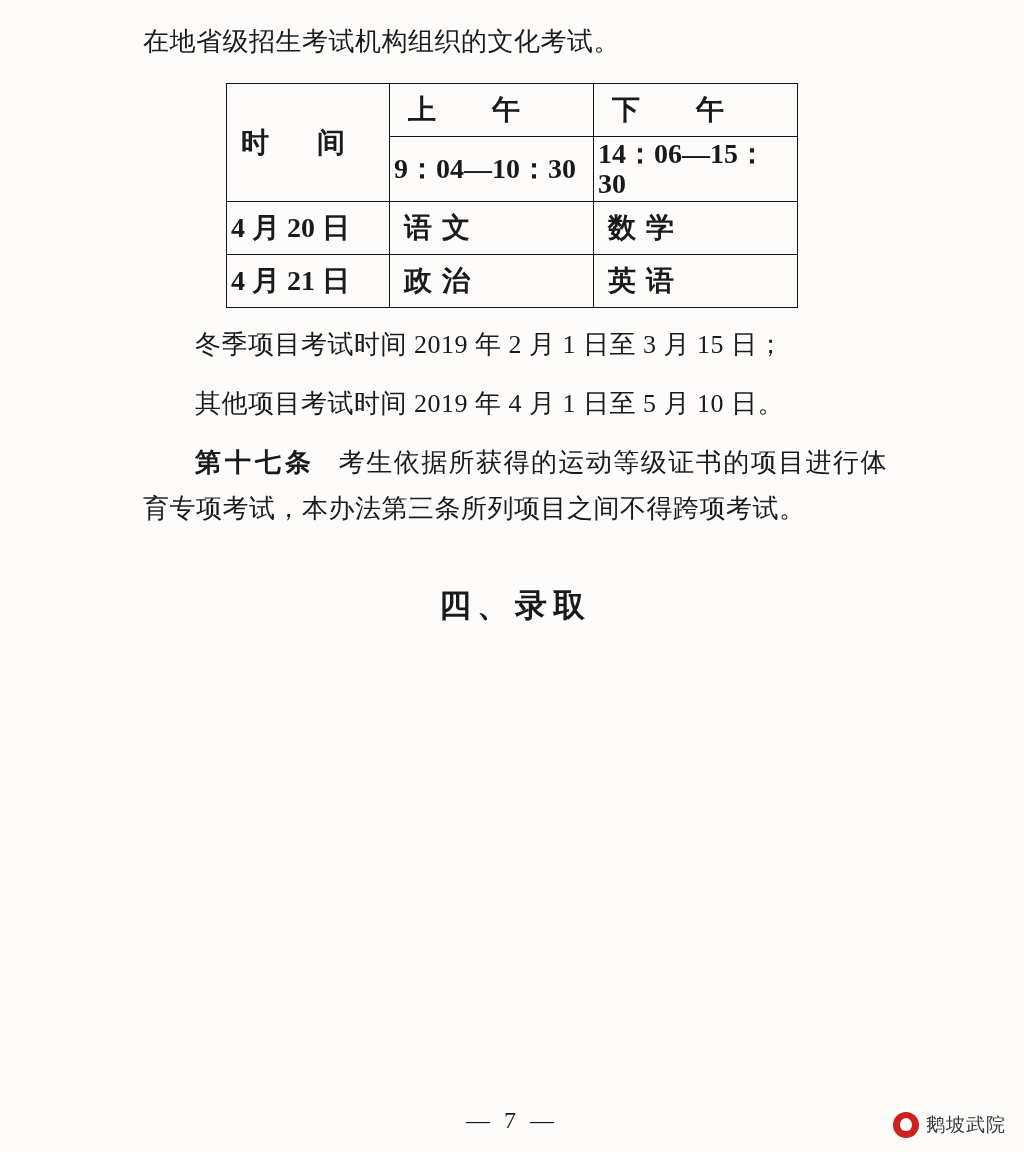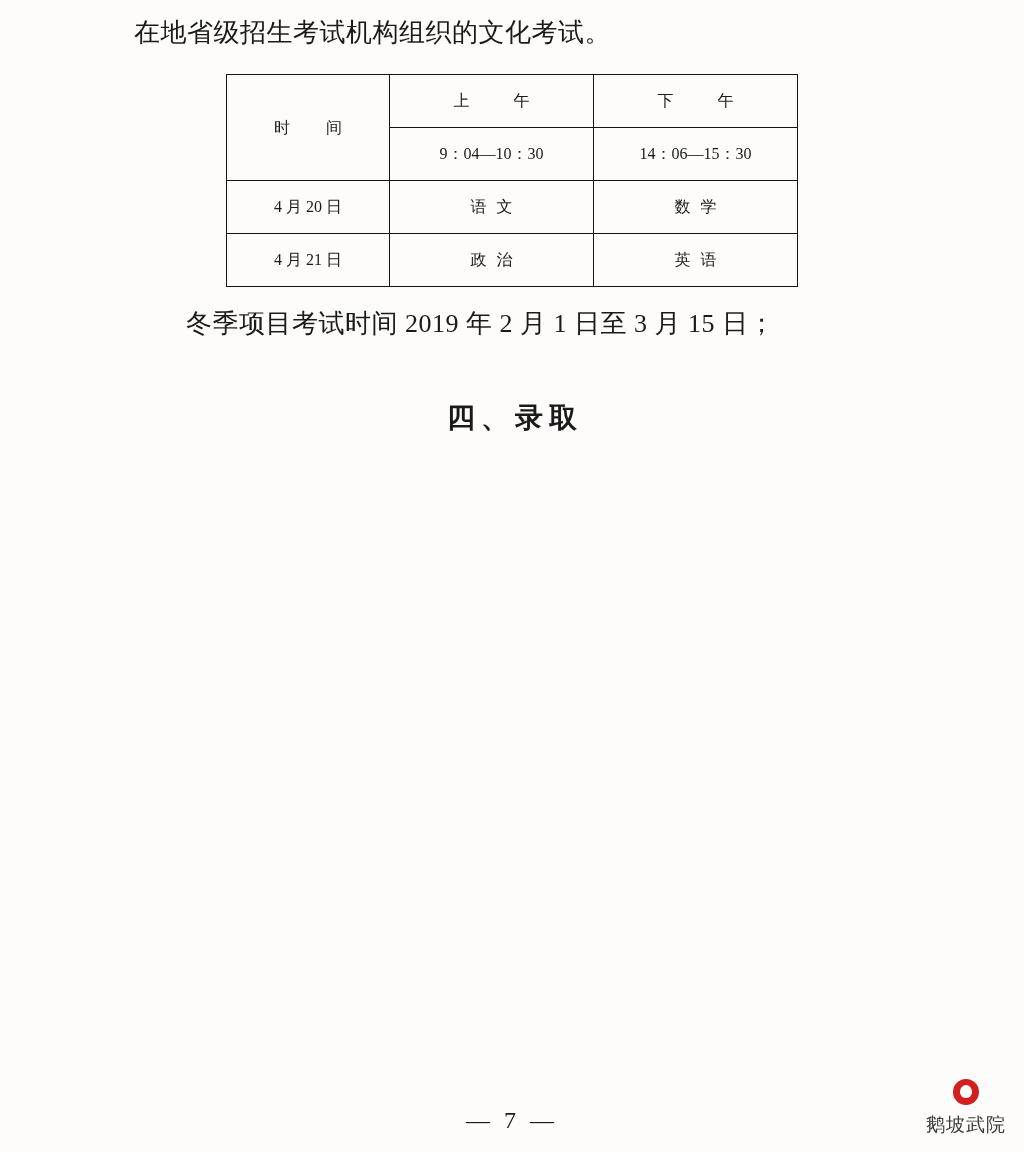--- a/index.html
+++ b/index.html
@@ -22,21 +22,21 @@
     padding: 0;
     box-sizing: border-box;
   }
   .content {
     position: absolute;
     left: 130px;
     top: 6px;
     width: 770px;
   }
   p {
-    margin: 4px;
+    margin: 13px;
     font-size: 26px;
     line-height: 46px;
     letter-spacing: 0.5px;
     text-align: justify;
     text-justify: inter-ideograph;
   }
   .indent {
     text-indent: 52px;
   }
   .art-label {
@@ -49,26 +49,26 @@
     margin: 18px 0 14px 96px;
     width: 572px;
   }
   table.exam {
     border-collapse: collapse;
     width: 572px;
     table-layout: fixed;
   }
   table.exam td {
     border: 1.5px solid #141414;
-    text-align: center;
     vertical-align: middle;
-    font-size: 16px;
+    font-size: 28px;
     line-height: 30px;
     height: 48px;
     padding: 2px 4px;
+    font-weight: bold;
   }
   td.time-head {
     width: 154px;
     letter-spacing: 10px;
     text-indent: 10px;
   }
   td.sess {
     letter-spacing: 14px;
     text-indent: 14px;
     height: 50px;
@@ -80,21 +80,21 @@
   td.date {
     font-size: 24px;
   }
   td.subject {
     letter-spacing: 10px;
     text-indent: 10px;
   }
 
   .section-title {
     text-align: center;
-    font-size: 28px;
+    font-size: 32px;
     font-weight: bold;
     letter-spacing: 6px;
     margin: 52px 0 26px 0;
   }
 
   .footer-page {
     position: absolute;
     left: 0;
     right: 0;
     bottom: 18px;
@@ -103,21 +103,20 @@
     letter-spacing: 4px;
     color: #1a1a1a;
   }
   .watermark {
     position: absolute;
     right: 18px;
     bottom: 14px;
     display: flex;
     align-items: center;
     gap: 7px;
-    flex-direction: column;
   }
   .wm-logo {
     width: 26px;
     height: 26px;
     border-radius: 50%;
     background: #cf1f1f;
     position: relative;
     flex: none;
   }
   .wm-logo::after {
@@ -171,21 +170,25 @@
           <td class="subject">政治</td>
           <td class="subject">英语</td>
         </tr>
       </tbody>
         </table>
     </div>
 
 
 
     <p class="indent">冬季项目考试时间 2019 年 2 月 1 日至 3 月 15 日；</p>
+    <p class="indent">其他项目考试时间 2019 年 4 月 1 日至 5 月 10 日。</p>
 
+    <p class="indent">
+      <span class="art-label">第十七条</span><span>&nbsp;&nbsp;&nbsp;</span><span>考生依据所获得的运动等级证书的项目进行体育专项考试，本办法第三条所列项目之间不得跨项考试。</span>
+    </p>
 
     <div class="section-title">四、录取</div>
 
 
   </div>
 
   <div class="footer-page">— 7 —</div>
 
   <div class="watermark">
     <span class="wm-logo"></span>

